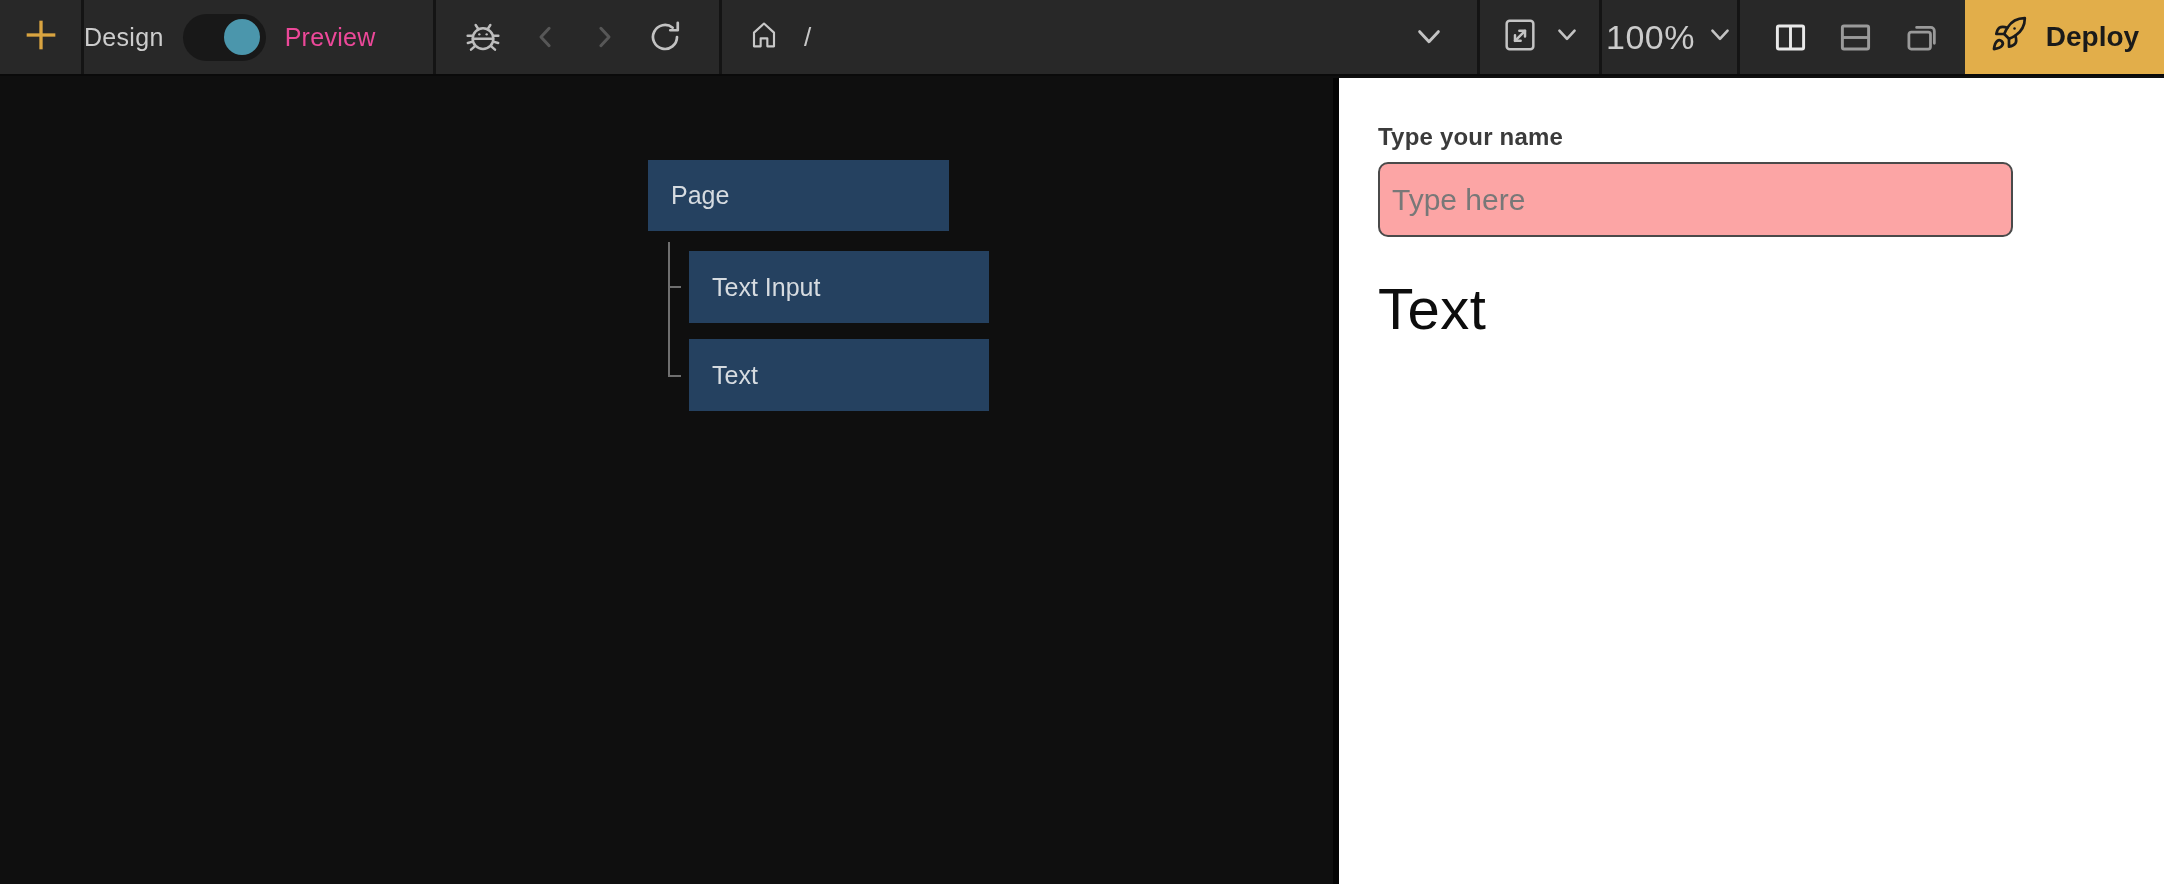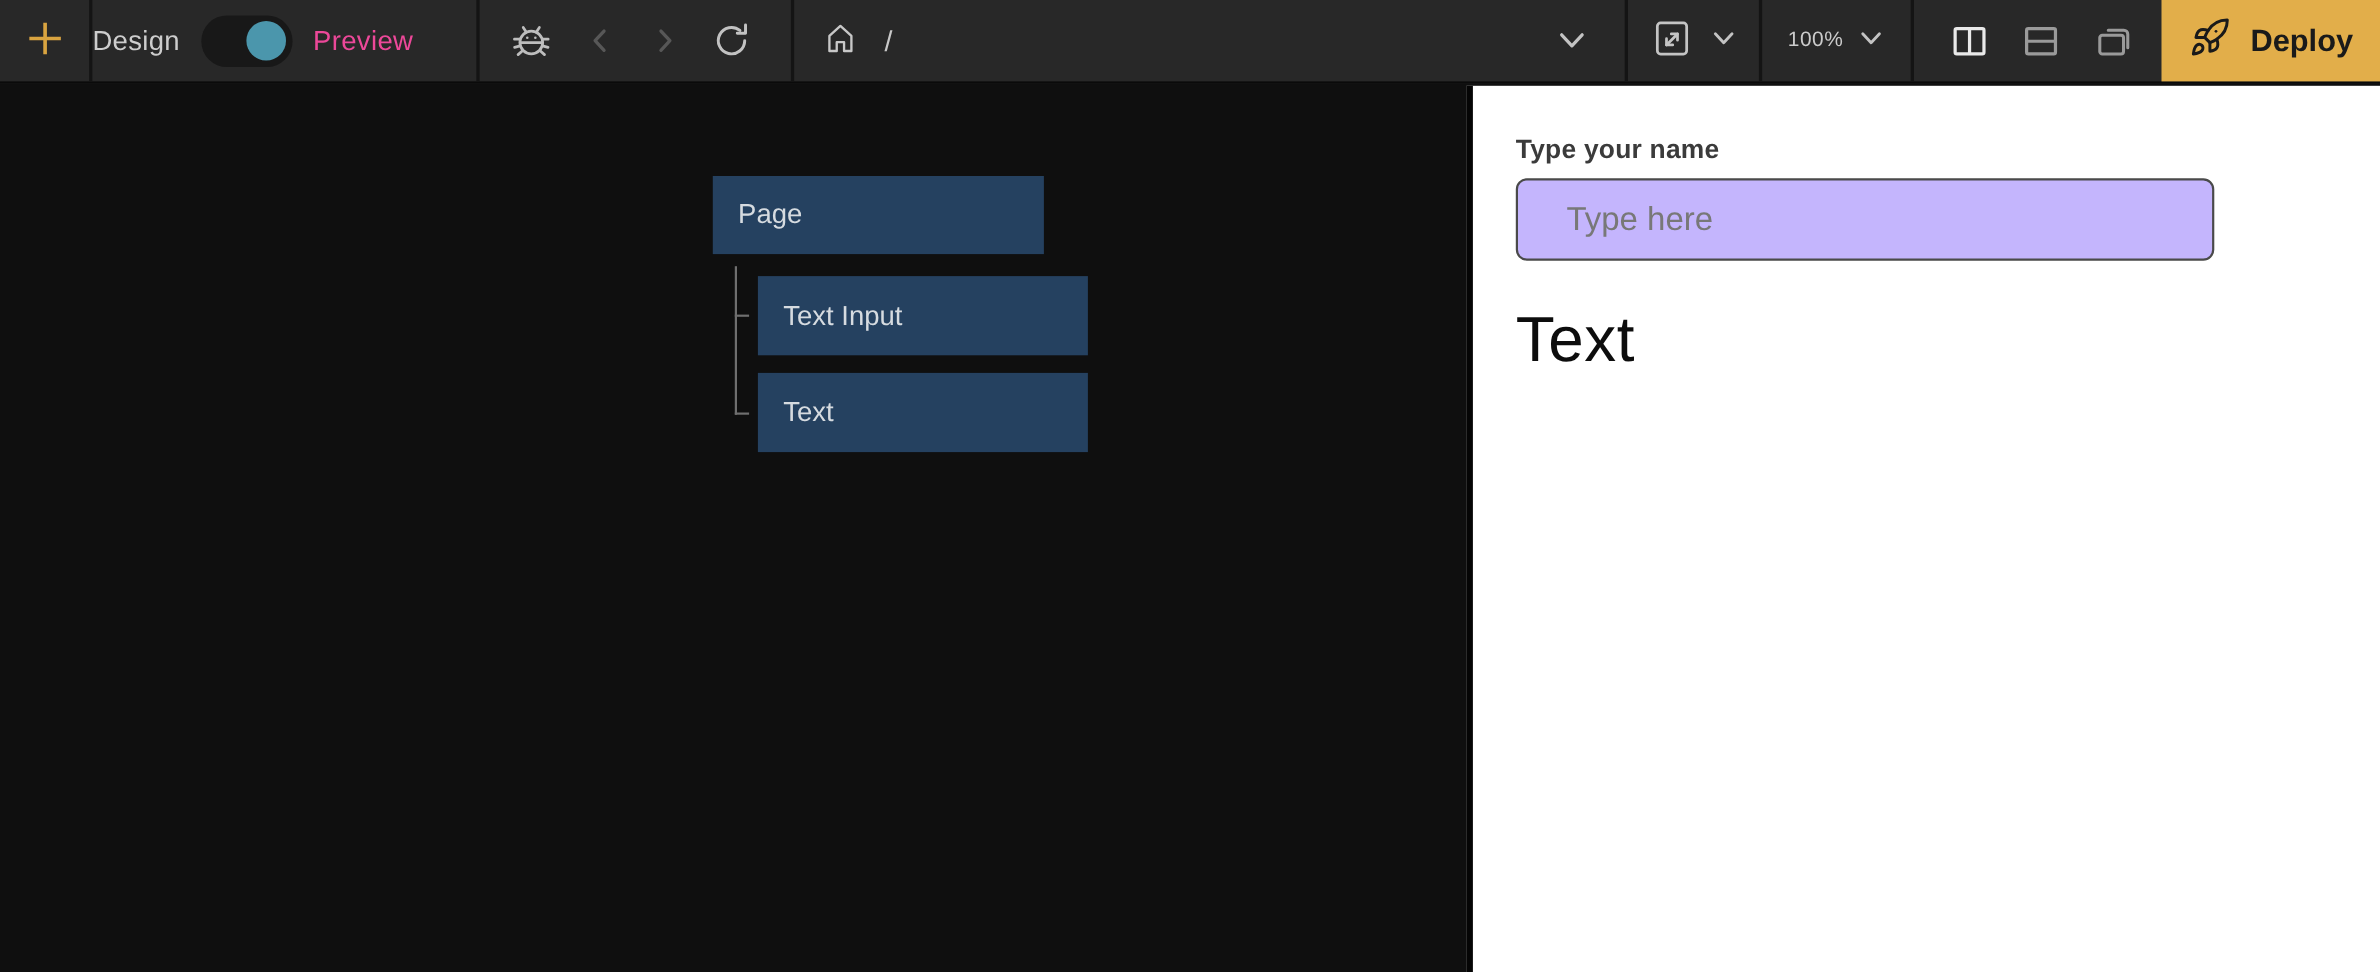--- a/index.html
+++ b/index.html
@@ -31,21 +31,21 @@
     width: 83px; height: 47px; border-radius: 24px; background: #181818;
     position: relative; cursor: pointer; flex: none;
   }
   .toggle .knob {
     position: absolute; top: 5.5px; right: 6px; width: 36px; height: 36px;
     border-radius: 50%; background: #4b96ac;
   }
 
   .path-text { font-size: 26px; color: #c8c8c8; }
   .path-spacer { flex: 1 1 auto; }
-  .zoom-text { font-size: 19px; color: #cbcbcb; letter-spacing: .5px; }
+  .zoom-text { font-size: 34px; color: #cbcbcb; letter-spacing: .5px; }
 
   .deploy-btn {
     width: 199px; height: 100%; border: none; cursor: pointer;
     background: #e2ae4a; color: #1a1a1a;
     display: flex; align-items: center; justify-content: center; gap: 18px;
     font-family: "Liberation Sans", sans-serif; font-size: 28px; font-weight: 700;
   }
 
   
   .content { position: absolute; top: 78px; left: 0; width: 2164px; height: 806px; display: flex; }
@@ -66,23 +66,23 @@
   .tl-h2 { left: 668px; top: 297px; width: 13px; height: 2px; }
 
   
   .panel {
     width: 831px; height: 100%; background: #ffffff;
     border-left: 6px solid #050505; padding: 45px 37px 0 39px;
   }
   .field-label { font-size: 24px; font-weight: 700; color: #3b3b3b; letter-spacing: .2px; }
   .name-input {
     display: block; width: 635px; height: 75px; margin-top: 11px;
-    border: 2px solid #4a4a4a; border-radius: 10px; background: #c4b5fd;
+    border: 2px solid #4a4a4a; border-radius: 10px; background: #fca5a5;
     font-family: "Liberation Sans", sans-serif; font-size: 30px; color: #222;
-    padding: 0 44px; outline: none;
+    padding: 0 12px; outline: none;
   }
   .name-input::placeholder { color: #787878; opacity: 1; }
   .big-text { margin-top: 38px; font-size: 58px; font-weight: 400; color: #0d0d0d; letter-spacing: .5px; }
 </style>
 </head>
 <body>
 
 <div class="app">
 
   <div class="toolbar">

